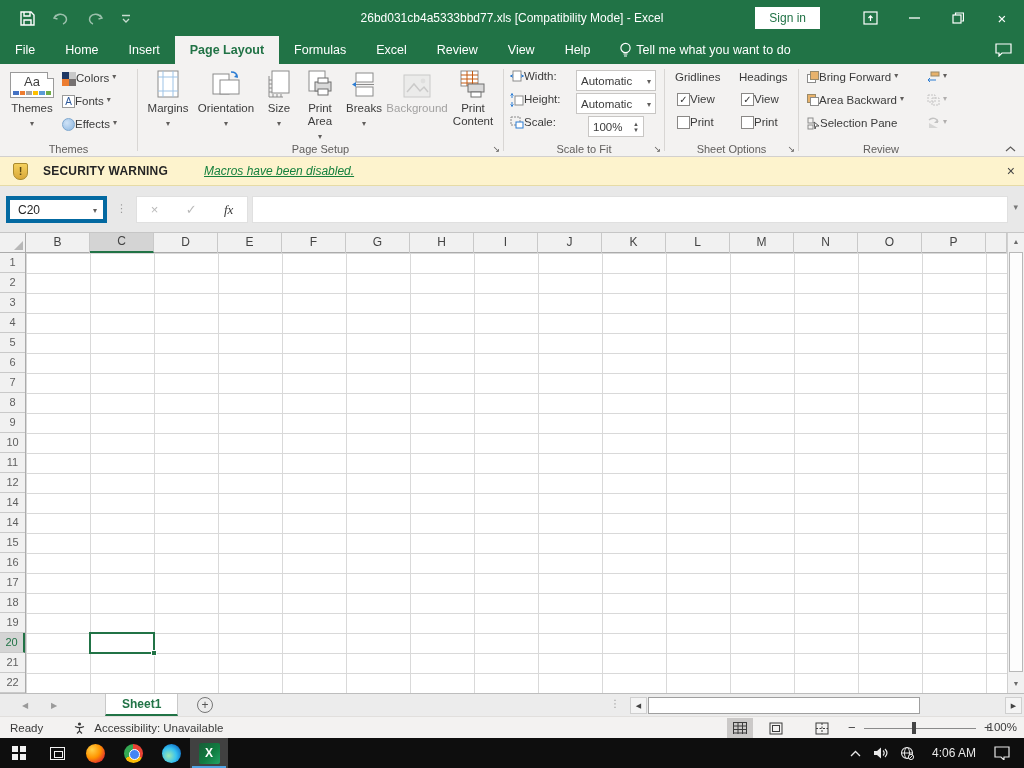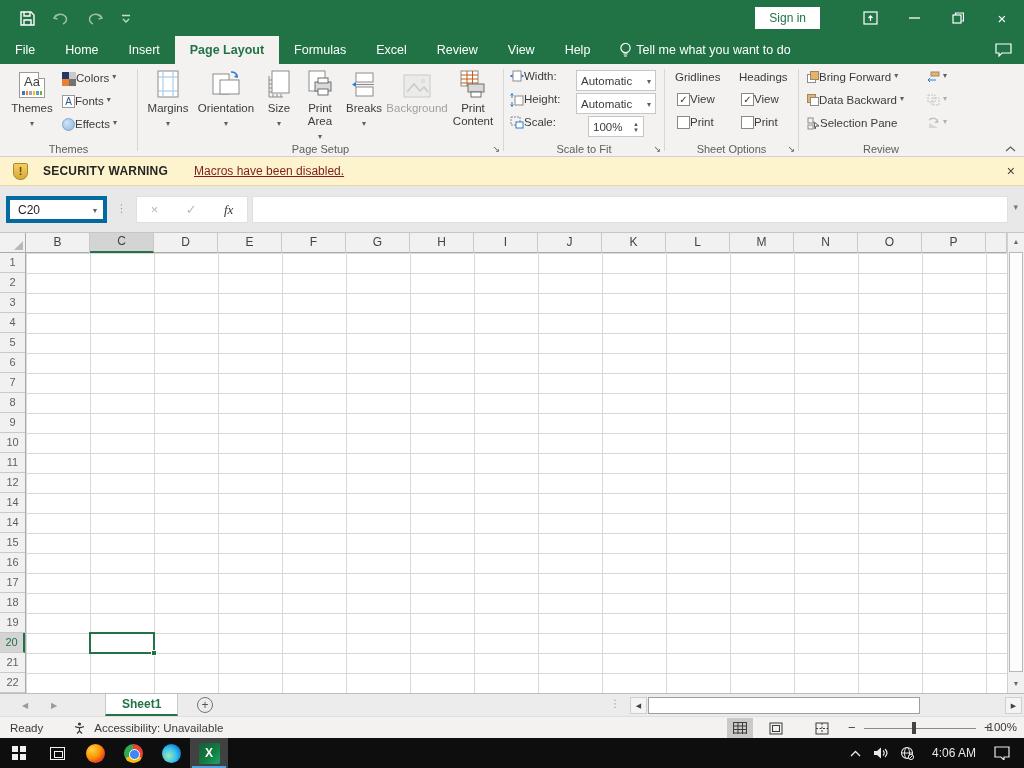--- a/index.html
+++ b/index.html
@@ -29,39 +29,39 @@
   .rgroup { position:absolute; top:0; height:92px; }
   .glabel { position:absolute; bottom:1px; left:0; right:0; text-align:center; font-size:11px; color:#605e5c; }
   .vsep { position:absolute; top:5px; height:82px; width:1px; background:#d8d6d4; }
   .launcher { position:absolute; bottom:2px; right:3px; font-size:9px; color:#605e5c; }
   .bigbtn { position:absolute; top:4px; display:flex; flex-direction:column; align-items:center; text-align:center; line-height:13px; }
   .bigbtn .bicon { height:30px; display:flex; align-items:flex-end; justify-content:center; margin-bottom:4px; }
   .chev { font-size:8px; color:#605e5c; margin-top:2px; }
   .chev-in { font-size:8px; color:#605e5c; margin-left:3px; }
   .smallbtn { position:absolute; display:flex; align-items:flex-start; height:21px; white-space:nowrap; }
   .disabled { opacity:.45; }
-  .aa-icon { width:26px; height:26px; background:#fff; border:1px solid #9a9a9a; font-size:13px; color:#3f3f3f; text-align:center; line-height:18px; position:relative; }
+  .aa-icon { width:44px; height:26px; background:#fff; border:1px solid #9a9a9a; font-size:13px; color:#3f3f3f; text-align:center; line-height:18px; position:relative; }
   .aa-icon .dots { position:absolute; bottom:2px; left:2px; right:2px; height:4px; display:flex; gap:1px; }
   .aa-icon .dots span { flex:1; }
   .aa-icon .fold { position:absolute; top:-1px; right:-1px; width:7px; height:7px; background:#f3f2f1; border-left:1px solid #9a9a9a; border-bottom:1px solid #9a9a9a; }
   .sq4 { width:14px; height:14px; display:grid; grid-template-columns:7px 7px; grid-template-rows:7px 7px; }
   .fontA { width:13px; height:13px; border:1px solid #9a9a9a; background:#fff; font-size:10px; line-height:12px; text-align:center; color:#2b579a; }
   .fx-circle { width:13px; height:13px; border-radius:50%; background:radial-gradient(circle at 35% 35%, #cfe3f7, #8bb6e0); border:1px solid #7da7cf; }
   .cb-box { width:13px; height:13px; background:#fff; border:1px solid #8a8886; font-size:10px; line-height:11px; text-align:center; color:#333; }
   .spin { display:flex; flex-direction:column; font-size:6px; color:#555; line-height:6px; margin-left:4px; }
   .combo { width:80px; height:21px; background:#fff; border:1px solid #c8c6c4; display:flex; align-items:center; padding:0 4px; justify-content:space-between; font-size:11.5px; }
   .arr-sq { width:12px; height:12px; position:relative; }
   .arr-sq .b { position:absolute; width:9px; height:9px; border:1px solid #9a8a6a; background:#e8b26b; }
   .arr-sq .f { position:absolute; width:9px; height:9px; border:1px solid #8b8b8b; background:#fff; }
 
   
   .secbar { position:absolute; top:157px; left:0; width:1024px; height:29px; background:#fdf3cd; border-bottom:1px solid #e6dba6; display:flex; align-items:center; }
   .shield { width:15px; height:17px; margin-left:13px; background:linear-gradient(#f4d05e,#d9a839); border:1px solid #a98a2e; border-radius:2px 2px 7px 7px; color:#5d4a12; font-weight:bold; font-size:11px; text-align:center; line-height:15px; }
   .sec-title { margin-left:15px; font-weight:bold; font-size:12px; letter-spacing:.2px; }
-  .sec-link { margin-left:26px; font-size:12px; text-decoration:underline; color:#7f1d1d; }
+  .sec-link { margin-left:36px; font-size:12px; text-decoration:underline; color:#15803d;font-style:italic; }
   .sec-btn { margin-left:14px; background:#fefefe; border:1px solid #ababab; font-size:12px; padding:4px 28px; }
   .sec-close { position:absolute; right:9px; font-size:14px; color:#444; }
 
   
   .fbar { position:absolute; top:186px; left:0; width:1024px; height:47px; background:#e8e8e8; border-bottom:1px solid #c6c6c6; }
   .namebox { position:absolute; left:6px; top:10px; width:101px; height:27px; background:#fff; border:4px solid #0369a1; display:flex; align-items:center; justify-content:space-between; padding:0 6px 0 8px; font-size:12px; }
   .fdots { position:absolute; left:116px; top:16px; color:#9a9a9a; font-size:11px; }
   .fbtns { position:absolute; left:136px; top:10px; width:112px; height:27px; background:#fff; border:1px solid #e0e0e0; display:flex; align-items:center; justify-content:space-around; }
   .fbtns .dim { color:#b9b9b9; font-size:13px; }
   .fx { font-family:"Liberation Serif", serif; font-style:italic; font-size:13px; color:#3b3b3b; }
@@ -148,20 +148,21 @@
         <svg class="tico" width="16" height="13" viewBox="0 0 16 13">
             <path d="M13 3 L15 6 l-3.5 1 M14.5 5.5 C12 1.5 6 1 3.5 4.5 c-2 3-.5 6.5 2.5 7.5" fill="none" stroke="#fff" stroke-width="1.5"></path>
           </svg>
       </span>
       <span class="qbtn" style="opacity:.75">
         <svg class="tico" width="10" height="9" viewBox="0 0 10 9">
             <path d="M1 1.5 h8 M2 5 l3 3 3-3" fill="none" stroke="#fff" stroke-width="1.3"></path>
           </svg>
       </span>
     </div>
+    <div class="title-text">26bd031cb4a5333bbd77.xls  [Compatibility Mode]  -  Excel</div>
     <div class="tb-right">
       <span class="signin">Sign in</span>
       <span class="winbtn">
         <svg class="tico" width="15" height="14" viewBox="0 0 15 14">
             <rect x="1" y="1" width="13" height="12" fill="none" stroke="#fff" stroke-width="1.2"></rect>
             <path d="M7.5 10 V5 M5.5 7 l2-2.2 2 2.2" fill="none" stroke="#fff" stroke-width="1.2"></path>
           </svg>
       </span>
       <span class="winbtn">
         <svg class="tico" width="11" height="2" viewBox="0 0 11 2">
@@ -406,21 +407,21 @@
             <span class="b" style="left:3px;top:0"></span>
           </span>
         <span>Bring Forward</span>
           <span class="chev-in">▾</span>
       </div>
       <div class="smallbtn" style="left:8px;top:30px">
         <span class="arr-sq">
             <span class="b" style="left:0;top:0"></span>
             <span class="f" style="left:3px;top:3px"></span>
           </span>
-        <span>Data Backward</span>
+        <span>Area Backward</span>
           <span class="chev-in">▾</span>
       </div>
       <div class="smallbtn" style="left:8px;top:53px">
         <span>
           <svg class="tico" width="13" height="13" viewBox="0 0 13 13">
               <rect x="1" y="1" width="5" height="5" fill="none" stroke="#8b8b8b"></rect>
               <rect x="1" y="8" width="5" height="4" fill="none" stroke="#8b8b8b"></rect>
               <path d="M7 5 l5 4 -3 0 -1 3 z" fill="#fff" stroke="#555"></path>
             </svg>
         </span>

